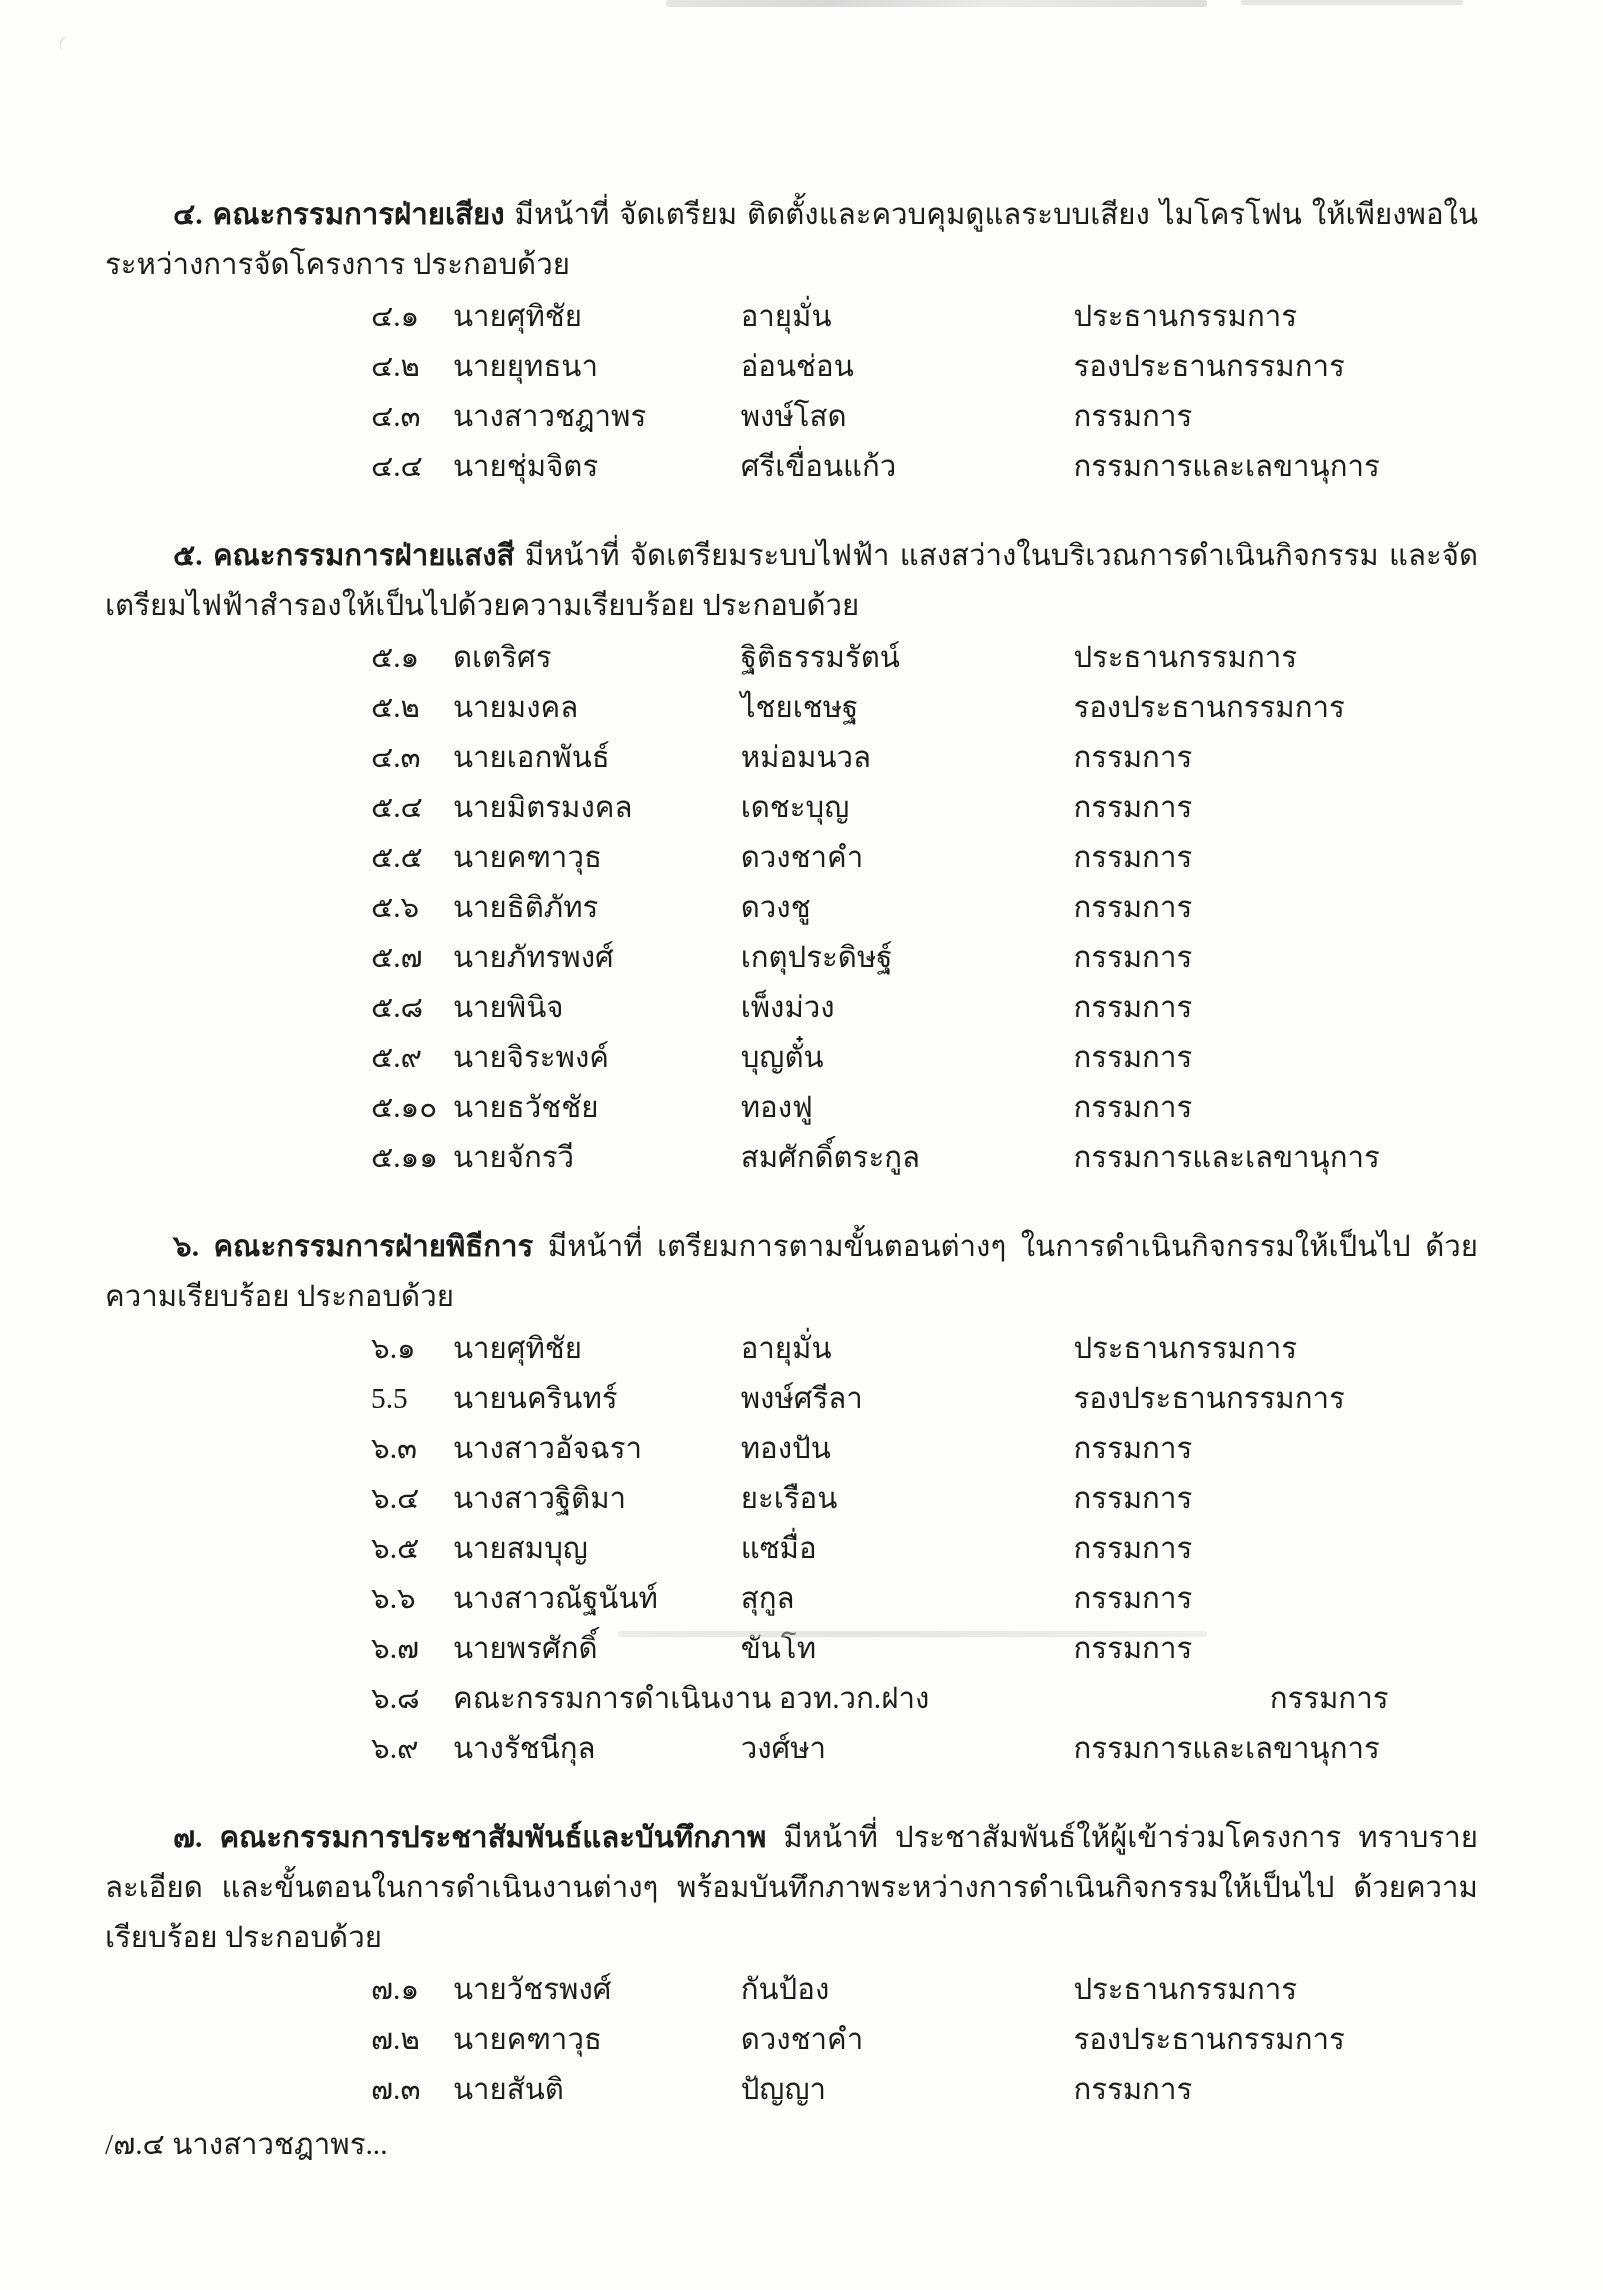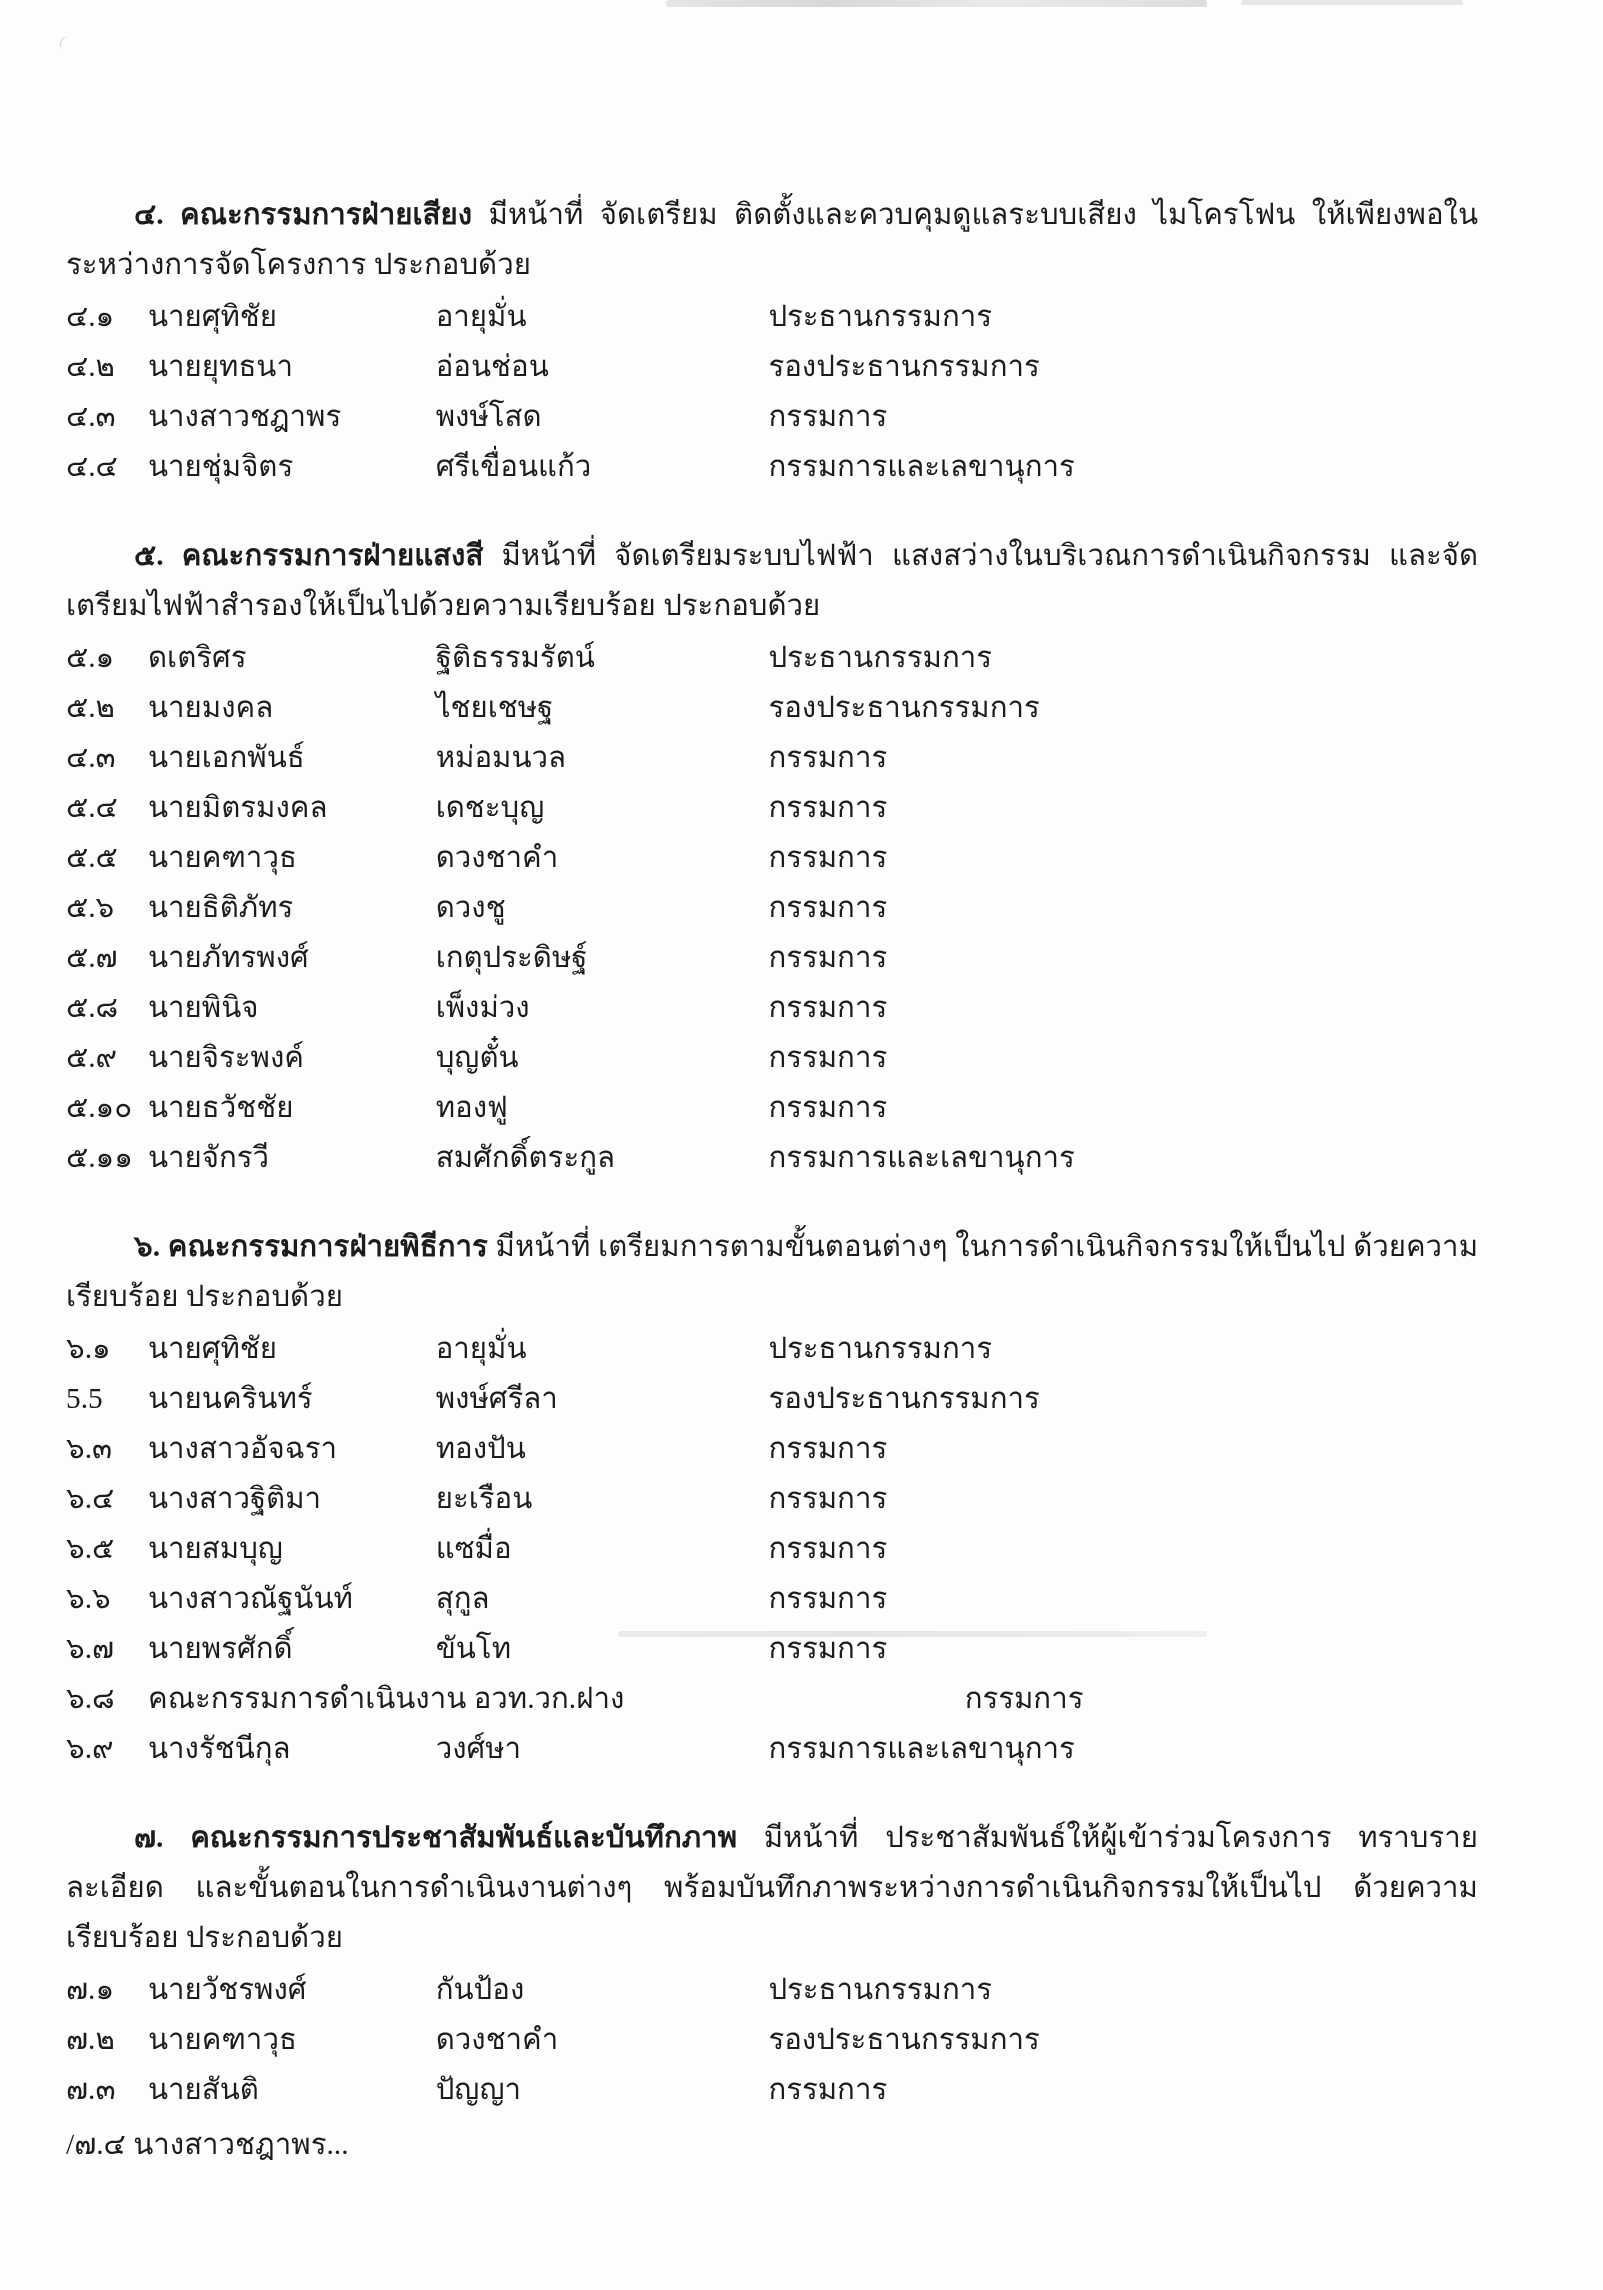--- a/index.html
+++ b/index.html
@@ -8,21 +8,21 @@
     background:#fdfdfc;
     position:relative;
     font-family:"Liberation Serif","DejaVu Sans",serif;
     color:#1c1c1c;
     overflow:hidden;
   }
   .page{
     position:relative;
     box-sizing:border-box;
     width:1604px;height:1640px;
-    padding:189px 126px 0 66px;
+    padding:189px 126px 0 105px;
   }
   
   .smudge{position:absolute;border-radius:2.9px;pointer-events:none;}
   .smudge-top{top:0;left:666px;width:541px;height:6.8px;
     background:linear-gradient(90deg,#d9d9d9,#c3c3c3 30%,#e0e0e0 60%,#cdcdcd);opacity:.65;}
   .smudge-top2{top:0;left:1241px;width:222px;height:4.8px;background:#cfcfcf;opacity:.5;}
   .smudge-bottom{bottom:2.9px;left:618px;width:589px;height:5.8px;
     background:linear-gradient(90deg,#d6d6d6,#c8c8c8 40%,#dedede);opacity:.45;}
   .curl-mark{position:absolute;top:37px;left:60px;width:8.7px;height:12.6px;
     border-left:1.9px solid #b2b2b2;border-radius:60% 0 0 60%;
@@ -35,20 +35,21 @@
     font-size:29.4px;
     line-height:50px;
     text-indent:68px;
     text-align:justify;
   }
   .hb{font-weight:bold;}
   .members{margin-top:1.9px;}
   .row{
     display:flex;
     align-items:flex-end;
+    margin-left:266px;
     font-size:29.4px;
     line-height:50px;
     white-space:nowrap;
   }
   .c-no{flex:0 0 auto;min-width:82px;}
   .c-name{flex:0 0 auto;min-width:280px;padding-right:7.7px;}
   .c-sur{flex:0 0 auto;min-width:325px;padding-right:7.7px;}
   .c-pos{flex:0 0 auto;}
   .doc-footer{
     margin-top:5.8px;

